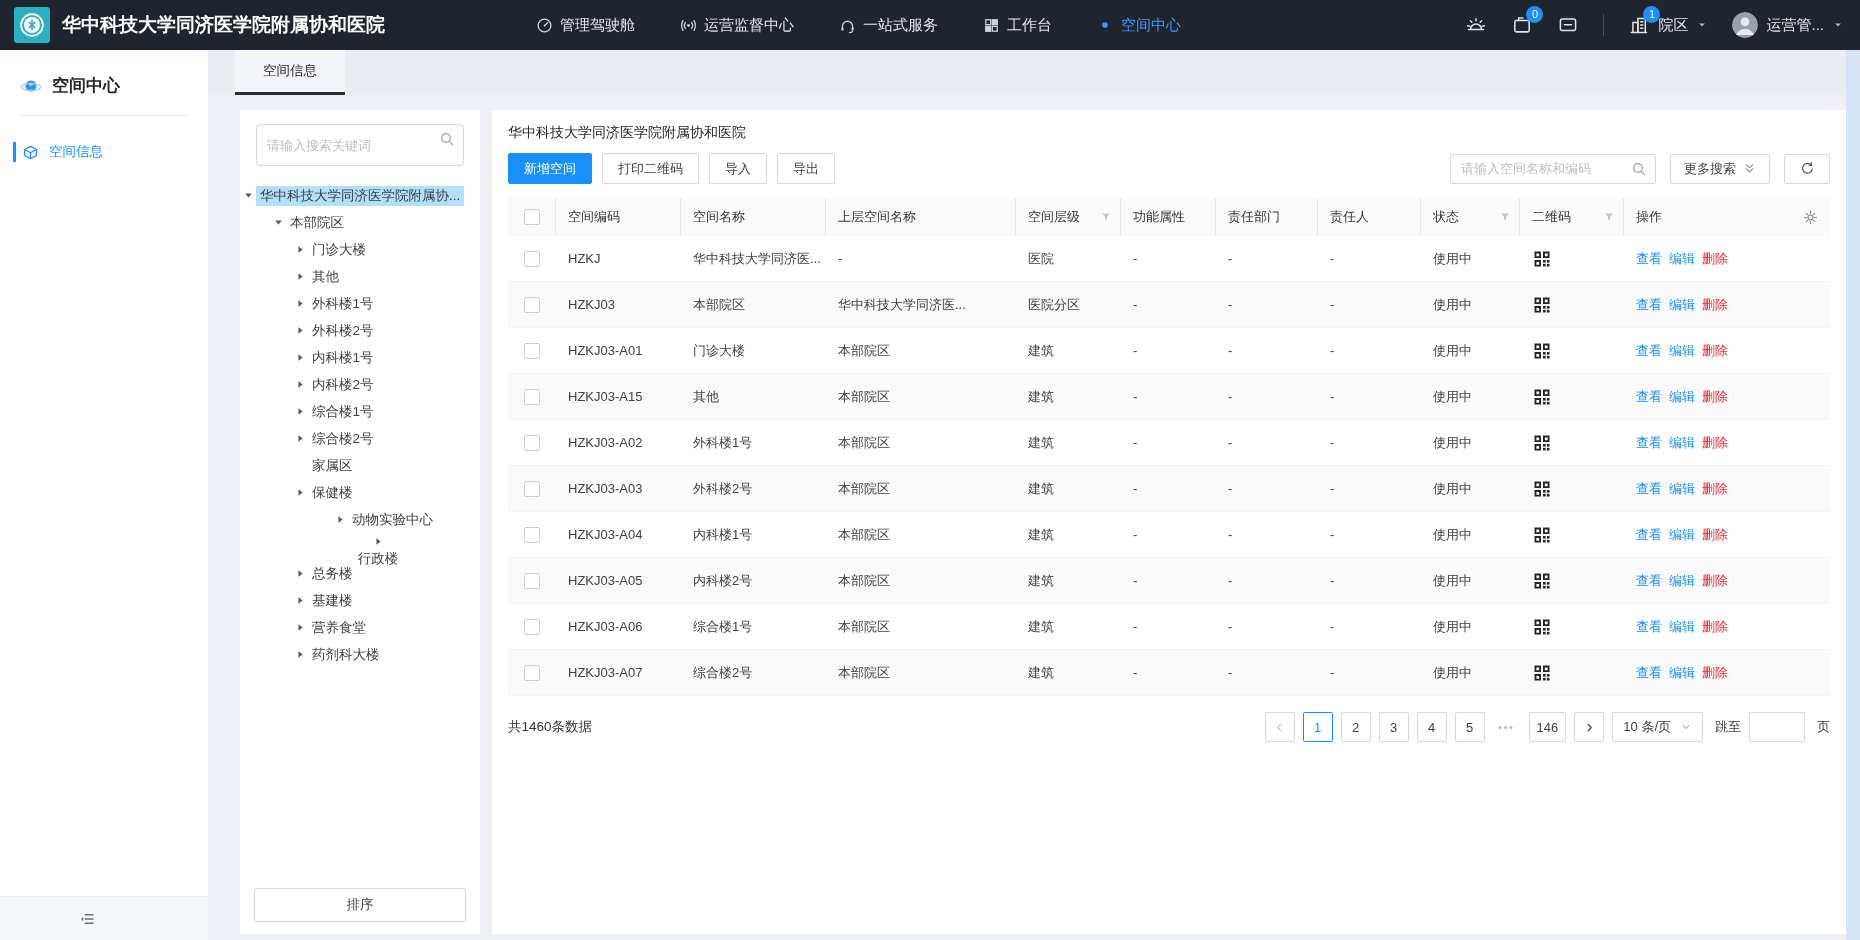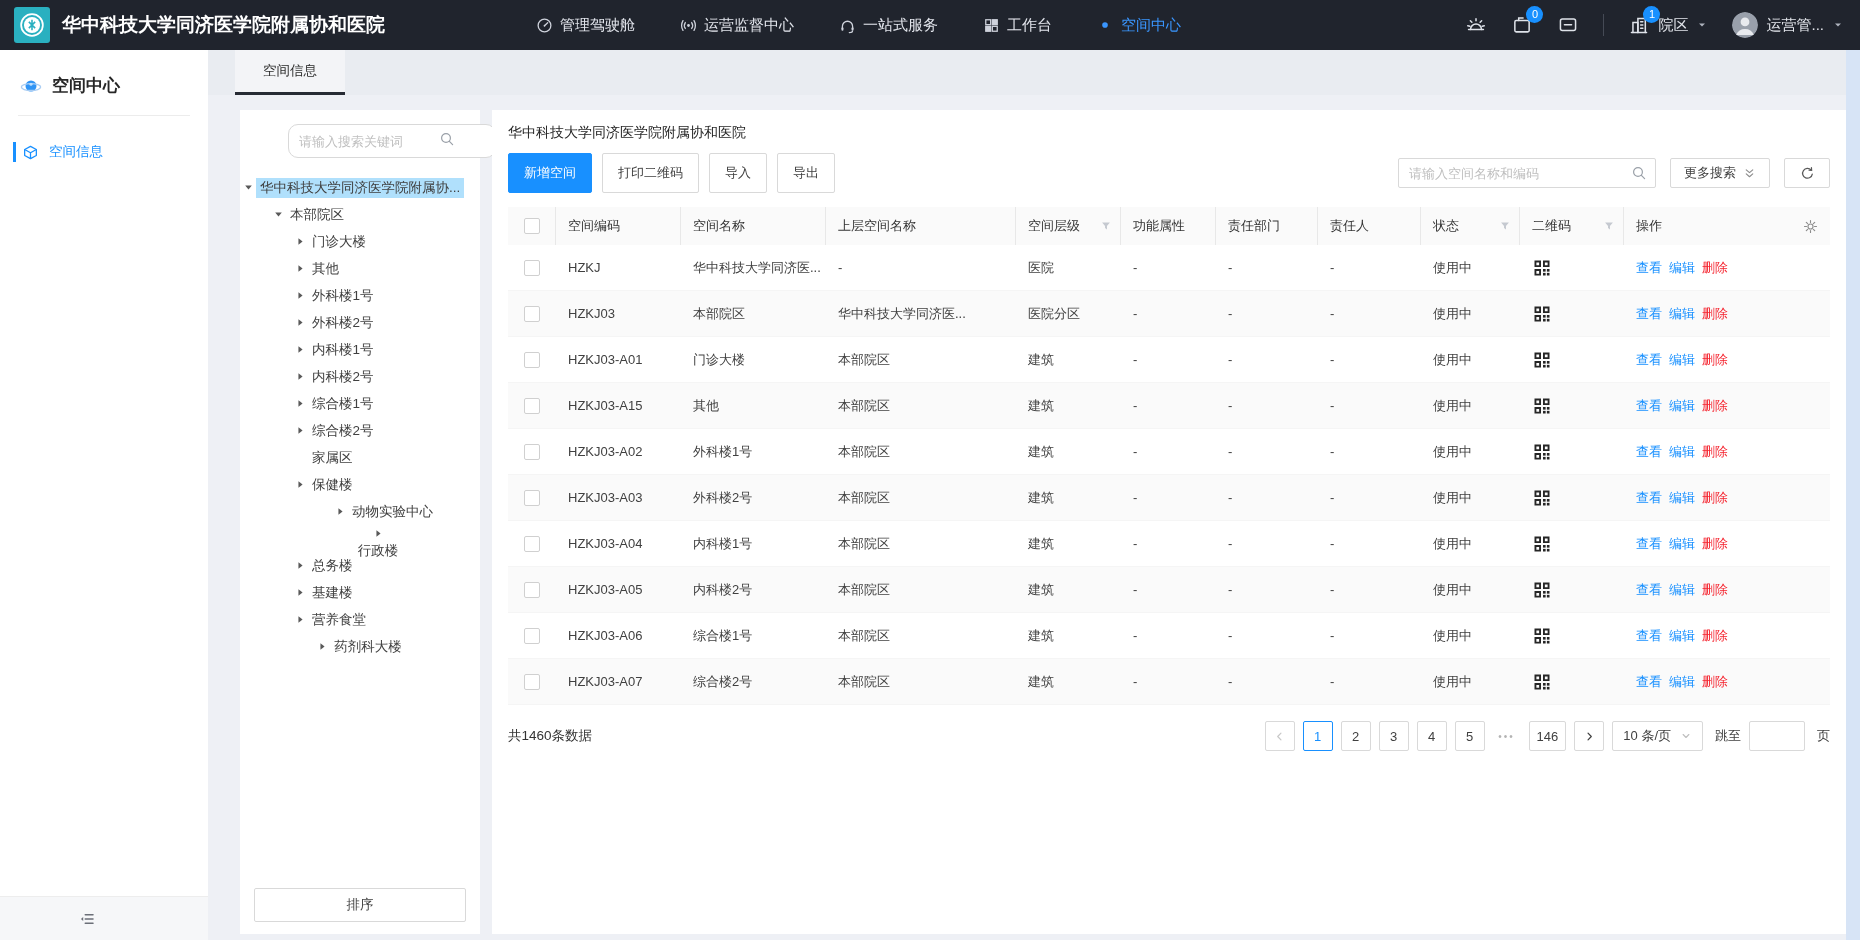--- a/index.html
+++ b/index.html
@@ -40,39 +40,39 @@
 .side-collapse{position:absolute;left:0;right:0;bottom:0;height:44px;background:#f6f7f9;border-top:1px solid #ededed;display:flex;align-items:center;padding-left:78px;}
 .side-collapse .ic{width:18px;height:18px;color:#6b6f78;cursor:pointer;}
 
 
 .tabbar{position:absolute;left:208px;top:50px;right:0;height:45px;background:#e9ecf1;display:flex;align-items:flex-end;}
 .tab{height:45px;margin-left:27px;padding:0 28px;background:#f3f4f7;display:flex;align-items:center;font-size:13.5px;color:#2b2b2b;border-bottom:3px solid #262b34;cursor:pointer;}
 
 
 .tree-panel{position:absolute;left:240px;top:110px;width:240px;bottom:6px;background:#fff;}
 .tree-search{position:relative;margin:14px 16px 0 16px;}
-.tree-search input{width:100%;height:34px;border:1px solid #d9d9d9;border-radius:10px;padding:0 30px 0 10px;font-size:13px;color:#404040;outline:none;font-family:inherit;margin-left:32px;}
+.tree-search input{width:100%;height:42px;border:1px solid #d9d9d9;border-radius:4px;padding:0 30px 0 10px;font-size:13px;color:#404040;outline:none;font-family:inherit;}
 .tree-search input::placeholder{color:#bfbfbf;}
 .tree-search .ic{position:absolute;right:9px;top:7px;width:16px;height:16px;color:#9aa0a8;}
 .tree{margin-top:16px;}
 .tree-node{height:27px;display:flex;align-items:center;cursor:pointer;}
 .tree-node .caret{width:16px;height:14px;color:#595959;flex:0 0 16px;}
 .tree-label{font-size:13.5px;color:#404040;padding:1px 4px;white-space:nowrap;}
 .tree-label.sel{background:#b0e0fc;}
 .sort-btn{position:absolute;left:14px;right:14px;bottom:12px;height:34px;background:#fff;border:1px solid #d9d9d9;border-radius:2px;display:flex;align-items:center;justify-content:center;font-size:13.5px;color:#404040;cursor:pointer;}
 
 
 .main{position:absolute;left:492px;top:110px;right:14px;bottom:6px;background:#fff;padding:14px 16px;}
 .main-title{font-size:14px;color:#262626;}
 .toolbar{margin-top:11px;display:flex;align-items:center;}
-.btn{height:40px;padding:0 15px;border-radius:2px;font-size:13px;display:inline-flex;align-items:center;cursor:pointer;white-space:nowrap;}
+.btn{height:31px;padding:0 15px;border-radius:2px;font-size:13px;display:inline-flex;align-items:center;cursor:pointer;white-space:nowrap;}
 .btn.primary{background:#1890ff;color:#fff;border:1px solid #1890ff;}
 .btn.default{background:#fff;color:#404040;border:1px solid #d9d9d9;margin-left:10px;}
 .toolbar-right{margin-left:auto;display:flex;align-items:center;gap:14px;}
-.tb-search{position:relative;width:258px;}
+.tb-search{position:relative;width:206px;}
 .tb-search input{width:100%;height:30px;border:1px solid #d9d9d9;border-radius:2px;padding:0 30px 0 10px;font-size:13px;outline:none;font-family:inherit;}
 .tb-search input::placeholder{color:#bfbfbf;}
 .tb-search .ic{position:absolute;right:9px;top:7px;width:16px;height:16px;color:#9aa0a8;}
 .more-btn{height:30px;padding:0 13px;border:1px solid #d9d9d9;border-radius:2px;background:#fff;display:flex;align-items:center;gap:7px;font-size:13px;color:#404040;cursor:pointer;}
 .more-btn .ic{width:13px;height:13px;color:#8c8c8c;}
 .refresh-btn{width:46px;height:30px;border:1px solid #d9d9d9;border-radius:2px;background:#fff;display:flex;align-items:center;justify-content:center;cursor:pointer;}
 .refresh-btn .ic{width:15px;height:15px;color:#595959;}
 
 
 .table{margin-top:14px;}
@@ -400,21 +400,21 @@
         <span class="tree-label">基建楼</span>
       </div>
       <div class="tree-node" style="padding-left: 52px;">
         <span class="ic caret">
           <svg width="11" height="11" viewBox="0 0 16 16">
             <path d="M5 3.2 L11 8 L5 12.8 Z" fill="currentColor"></path>
           </svg>
         </span>
         <span class="tree-label">营养食堂</span>
       </div>
-      <div class="tree-node" style=" justify-content: center;">
+      <div class="tree-node" style="padding-left: 52px;">
         <span class="ic caret">
           <svg width="11" height="11" viewBox="0 0 16 16">
             <path d="M5 3.2 L11 8 L5 12.8 Z" fill="currentColor"></path>
           </svg>
         </span>
         <span class="tree-label">药剂科大楼</span>
       </div>
     </div>
   <div class="sort-btn">排序</div>
 </div>

